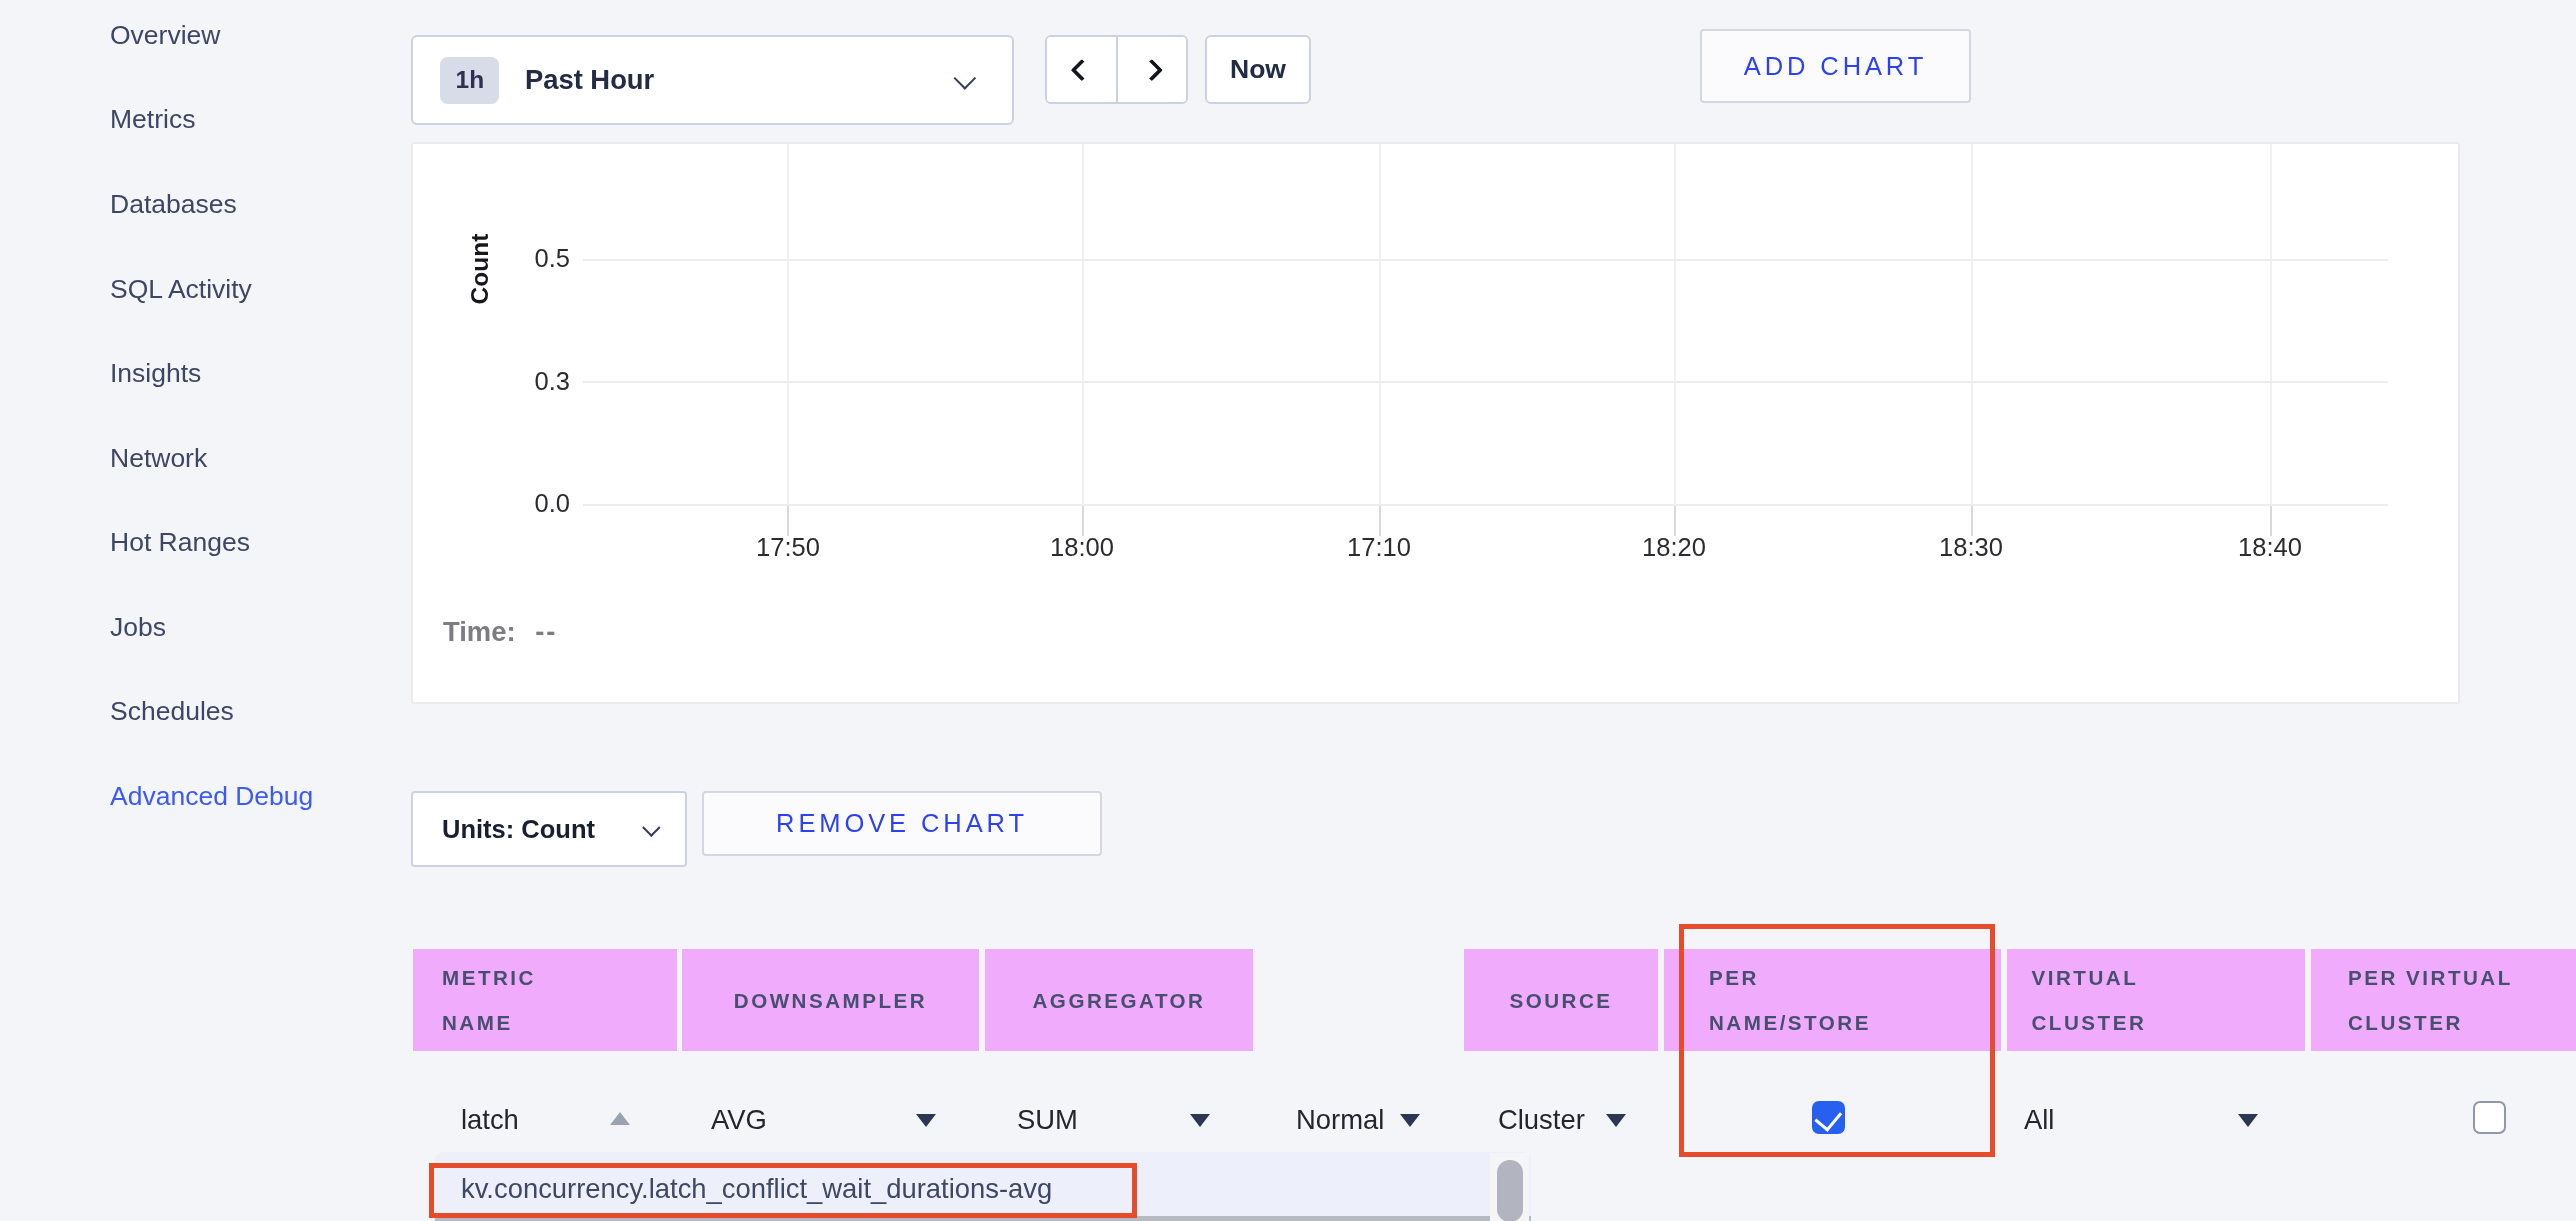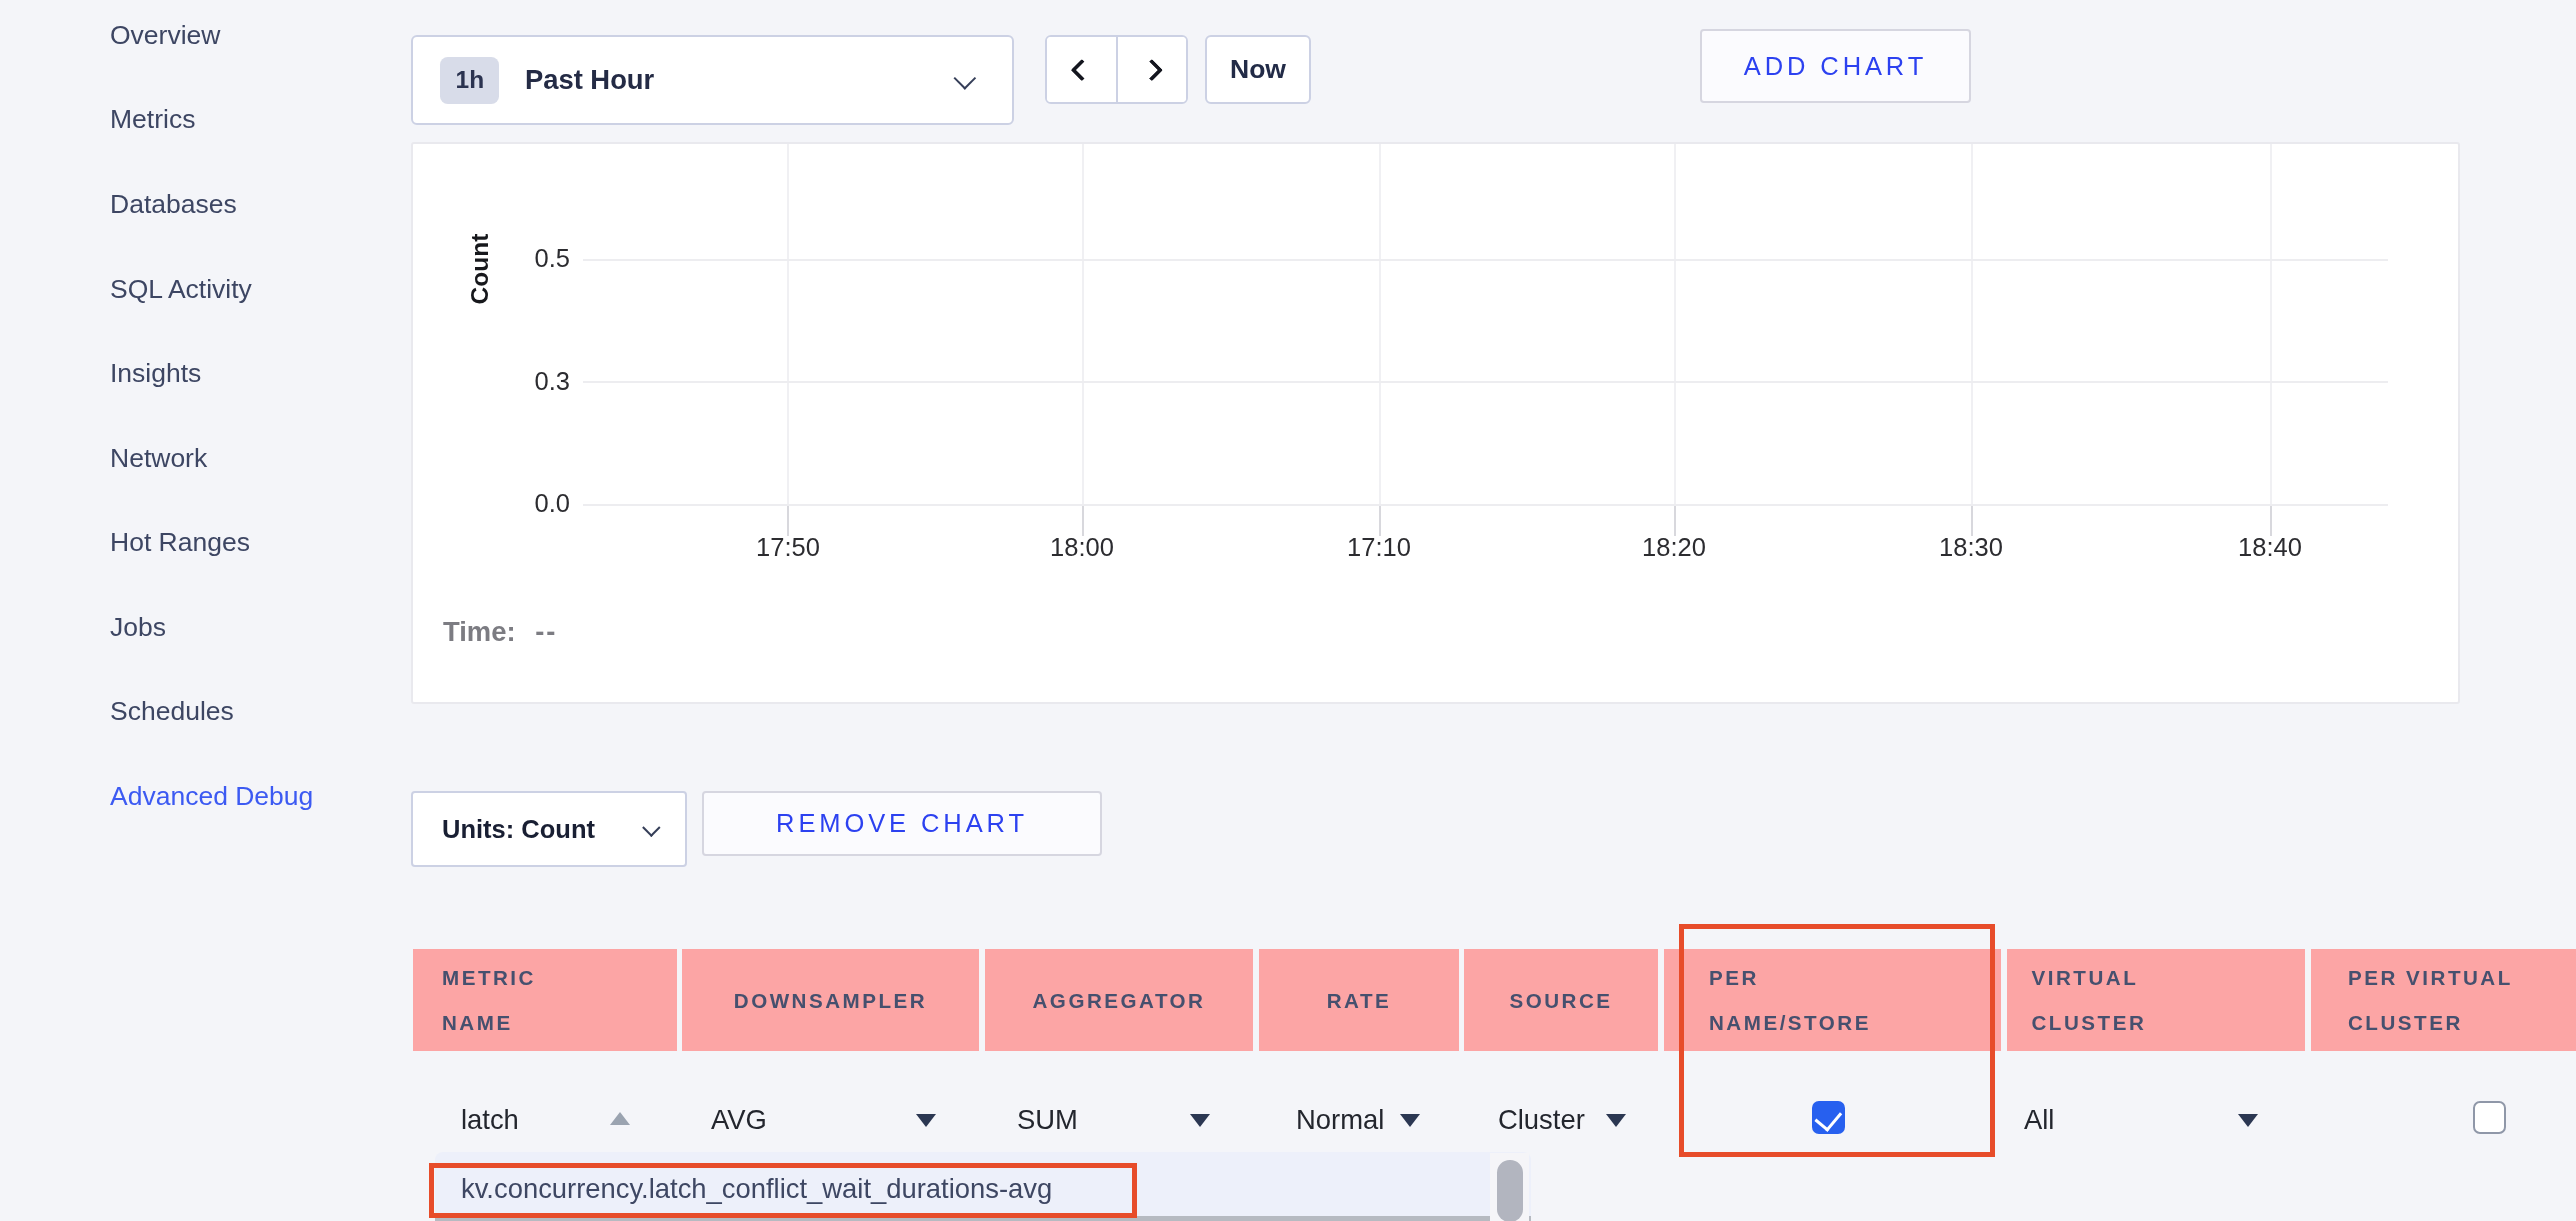--- a/index.html
+++ b/index.html
@@ -62,21 +62,21 @@
   .time-legend { position:absolute; left:30px; top:472px; display:flex; align-items:baseline; font-size:27.4px; color:#7c7c82; }
   .time-legend .t-label { font-weight:bold; }
   .time-legend .t-value { margin-left:19.6px; font-weight:bold; letter-spacing:2px; }
   
   .units-select { left:411px; top:791px; width:276px; height:76px; border-radius:3.9px; justify-content:flex-start; cursor:pointer; }
   .units-label { margin-left:29px; font-size:25.5px; font-weight:bold; color:#191f33; }
   .units-select .chev-down-sm { right:27.4px; width:12.7px; height:12.7px; }
   .remove-chart { left:702px; top:791px; width:400px; height:65px; }
   
   .th {
-    position:absolute; top:949px; height:102px; background:#fca5a5;
+    position:absolute; top:949px; height:102px; background:#f0abfc;
     display:flex; flex-direction:column; justify-content:center;
     font-size:20.6px; font-weight:bold; letter-spacing:2.5px; color:#46506e; line-height:45px;
   }
   .th.center { align-items:center; }
   
   .ctl-text { position:absolute; top:1104px; font-size:27.4px; color:#23262e; }
   .caret-down {
     position:absolute; top:1114px; width:0; height:0; cursor:pointer;
     border-left:10.8px solid transparent; border-right:10.8px solid transparent; border-top:13.7px solid #2b3752;
   }
@@ -187,23 +187,20 @@
   <div class="th" style="left:413px;width:264px;padding-left:29px">
     <span>METRIC</span>
     <span>NAME</span>
   </div>
   <div class="th center" style="left:682px;width:297px">
     <span>DOWNSAMPLER</span>
   </div>
   <div class="th center" style="left:985px;width:268px">
     <span>AGGREGATOR</span>
   </div>
-  <div class="th center" style="left:1259px;width:200px">
-    <span>RATE</span>
-  </div>
   <div class="th center" style="left:1464px;width:194px">
     <span>SOURCE</span>
   </div>
   <div class="th" style="left:1664px;width:337px;padding-left:45px">
     <span>PER</span>
     <span>NAME/STORE</span>
   </div>
   <div class="th" style="left:2007px;width:298px;padding-left:24.5px">
     <span>VIRTUAL</span>
     <span>CLUSTER</span>

